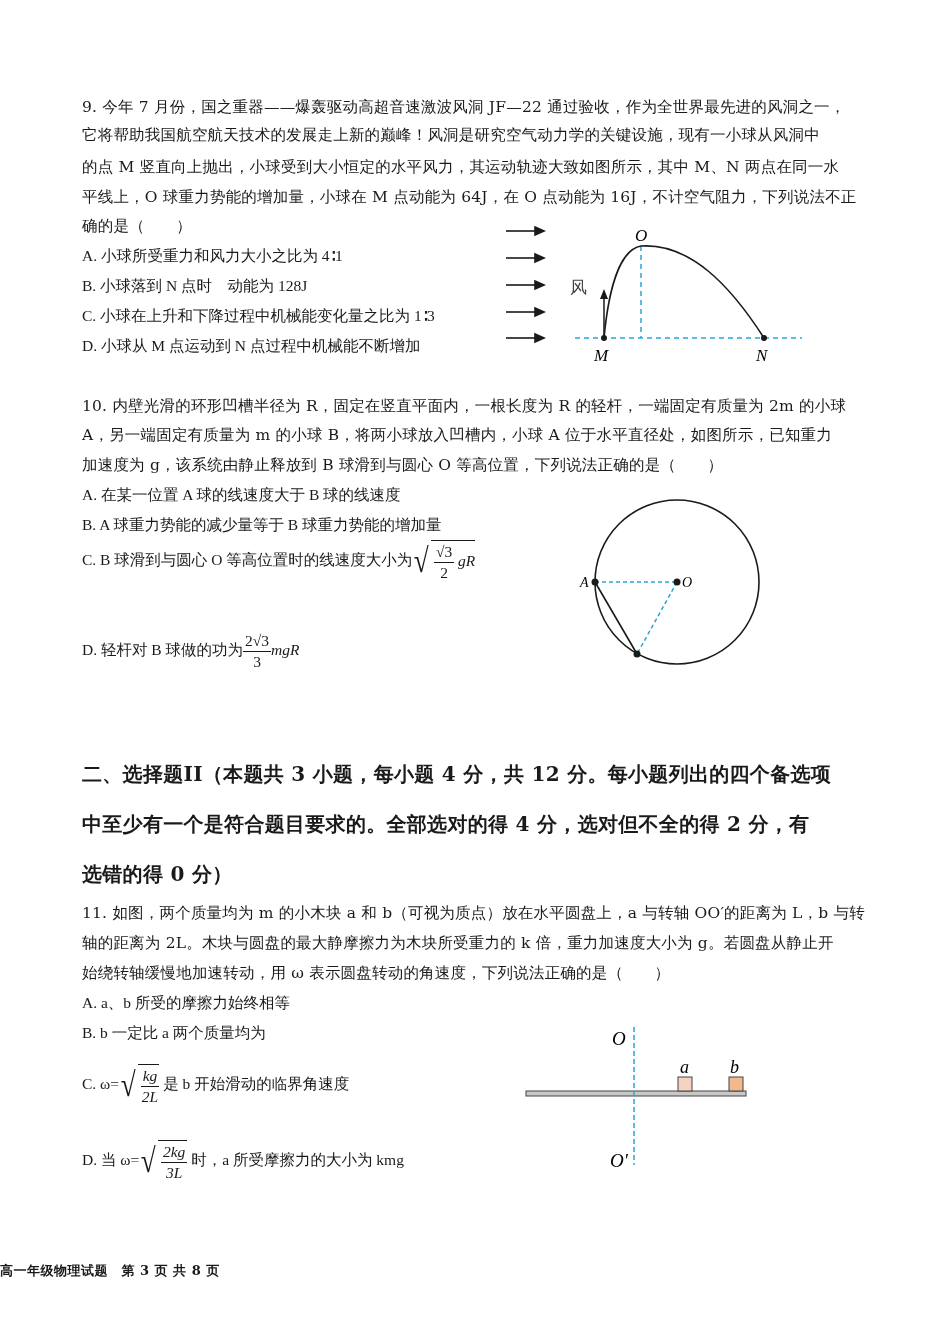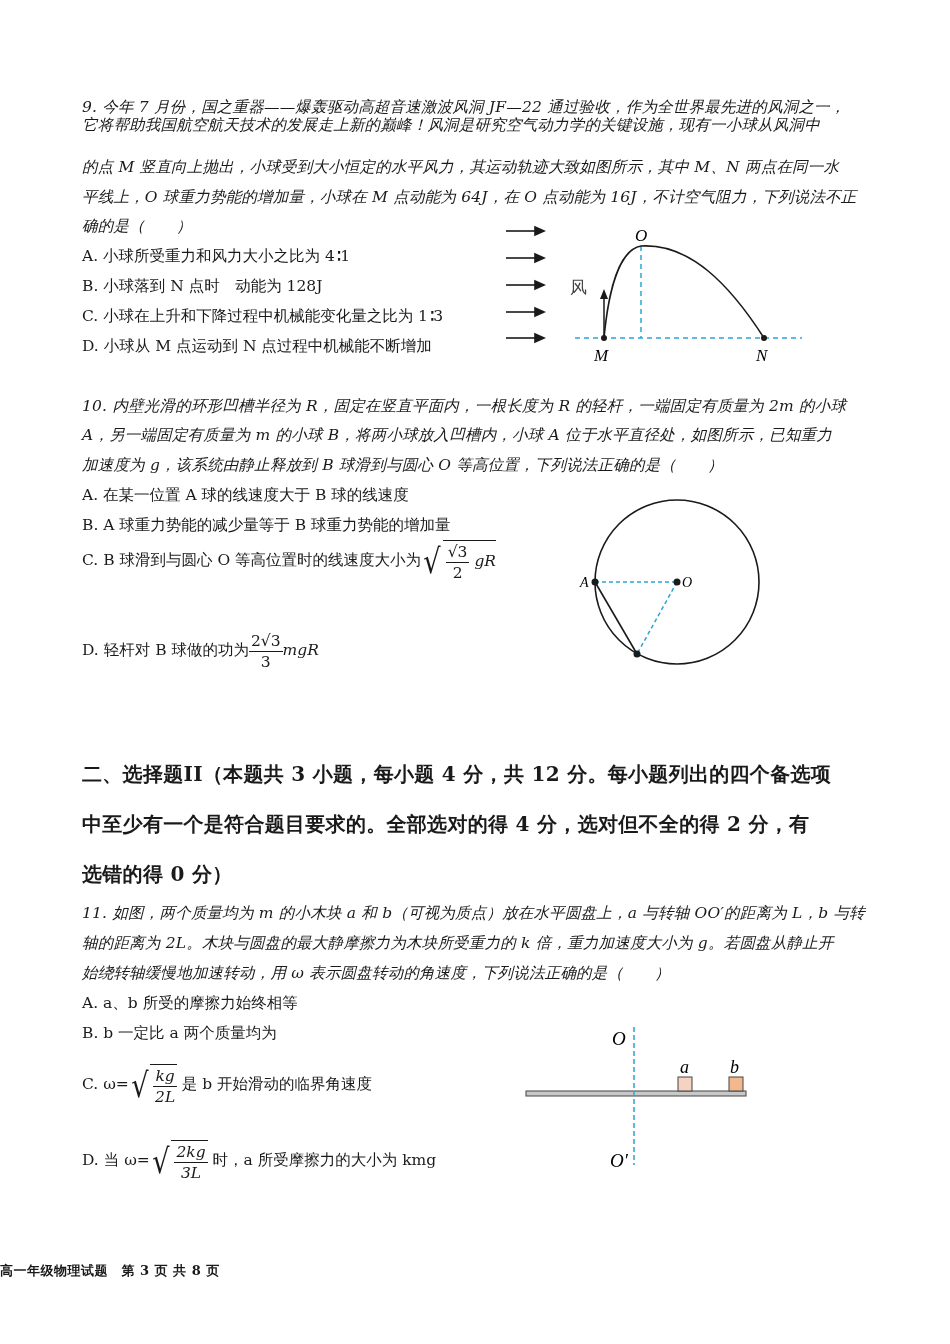--- a/index.html
+++ b/index.html
@@ -1,35 +1,35 @@
 <!DOCTYPE html>
 <html><head>
 <meta charset="utf-8">
 <style>
   html, body { margin: 0; padding: 0; background: #ffffff; }
   body { width: 950px; height: 1344px; position: relative; overflow: hidden;
          font-family: "DejaVu Serif", "Liberation Serif", serif; color: #1a1a1a; }
-  .line { position: absolute; left: 82px; font-size: 15.5px; line-height: 22px; white-space: nowrap; letter-spacing: 0.2px; font-style: italic; }
-  .opt { position: absolute; left: 82px; font-size: 15.5px; line-height: 22px; white-space: nowrap; }
+  .line { position: absolute; left: 82px; font-size: 15.5px; line-height: 22px; white-space: nowrap; letter-spacing: 0.2px; }
+  .opt { position: absolute; left: 82px; font-size: 15.5px; line-height: 22px; white-space: nowrap; font-family: Liberation Serif, serif; }
   .sec { position: absolute; left: 82px; font-size: 20px; font-weight: bold; line-height: 28px; white-space: nowrap; letter-spacing: 0.3px; text-align: center; }
   .footer { position: absolute; left: 0; width: 950px; top: 1262px; text-align: left; font-size: 13px; font-weight: bold; letter-spacing: 0.5px; }
   svg { position: absolute; overflow: visible; }
   .frac { display: inline-block; vertical-align: middle; text-align: center; font-style: normal; }
   .frac .num { display: block; border-bottom: 1px solid #1a1a1a; padding: 0 2px; line-height: 20px; }
   .frac .den { display: block; line-height: 20px; }
   .sqrt { display: inline-block; vertical-align: middle; position: relative; }
   .sqrt .rad { display: inline-block; border-top: 1.2px solid #1a1a1a; padding-left: 3px; vertical-align: middle; }
   .sqrt .sign { display: inline-block; font-size: 34px; transform: scaleX(0.8); vertical-align: middle; line-height: 40px; }
   i { font-style: italic; }
 </style>
 </head>
 <body>
 
 <div class="line" style="top:96px">9. 今年 7 月份，国之重器——爆轰驱动高超音速激波风洞 JF—22 通过验收，作为全世界最先进的风洞之一，</div>
-<div class="line" style="top:114px">它将帮助我国航空航天技术的发展走上新的巅峰！风洞是研究空气动力学的关键设施，现有一小球从风洞中</div>
+<div class="line" style="top:124px">它将帮助我国航空航天技术的发展走上新的巅峰！风洞是研究空气动力学的关键设施，现有一小球从风洞中</div>
 <div class="line" style="top:156px">的点 M 竖直向上抛出，小球受到大小恒定的水平风力，其运动轨迹大致如图所示，其中 M、N 两点在同一水</div>
 <div class="line" style="top:186px">平线上，O 球重力势能的增加量，小球在 M 点动能为 64J，在 O 点动能为 16J，不计空气阻力，下列说法不正</div>
 <div class="line" style="top:215px">确的是（　　）</div>
 
 <div class="opt" style="top:245px">A. 小球所受重力和风力大小之比为 4∶1</div>
 <div class="opt" style="top:275px">B. 小球落到 N 点时　动能为 128J</div>
 <div class="opt" style="top:305px">C. 小球在上升和下降过程中机械能变化量之比为 1∶3</div>
 <div class="opt" style="top:335px">D. 小球从 M 点运动到 N 点过程中机械能不断增加</div>
 
 <svg style="left:490px; top:215px" width="330" height="160" viewBox="0 0 330 160">

